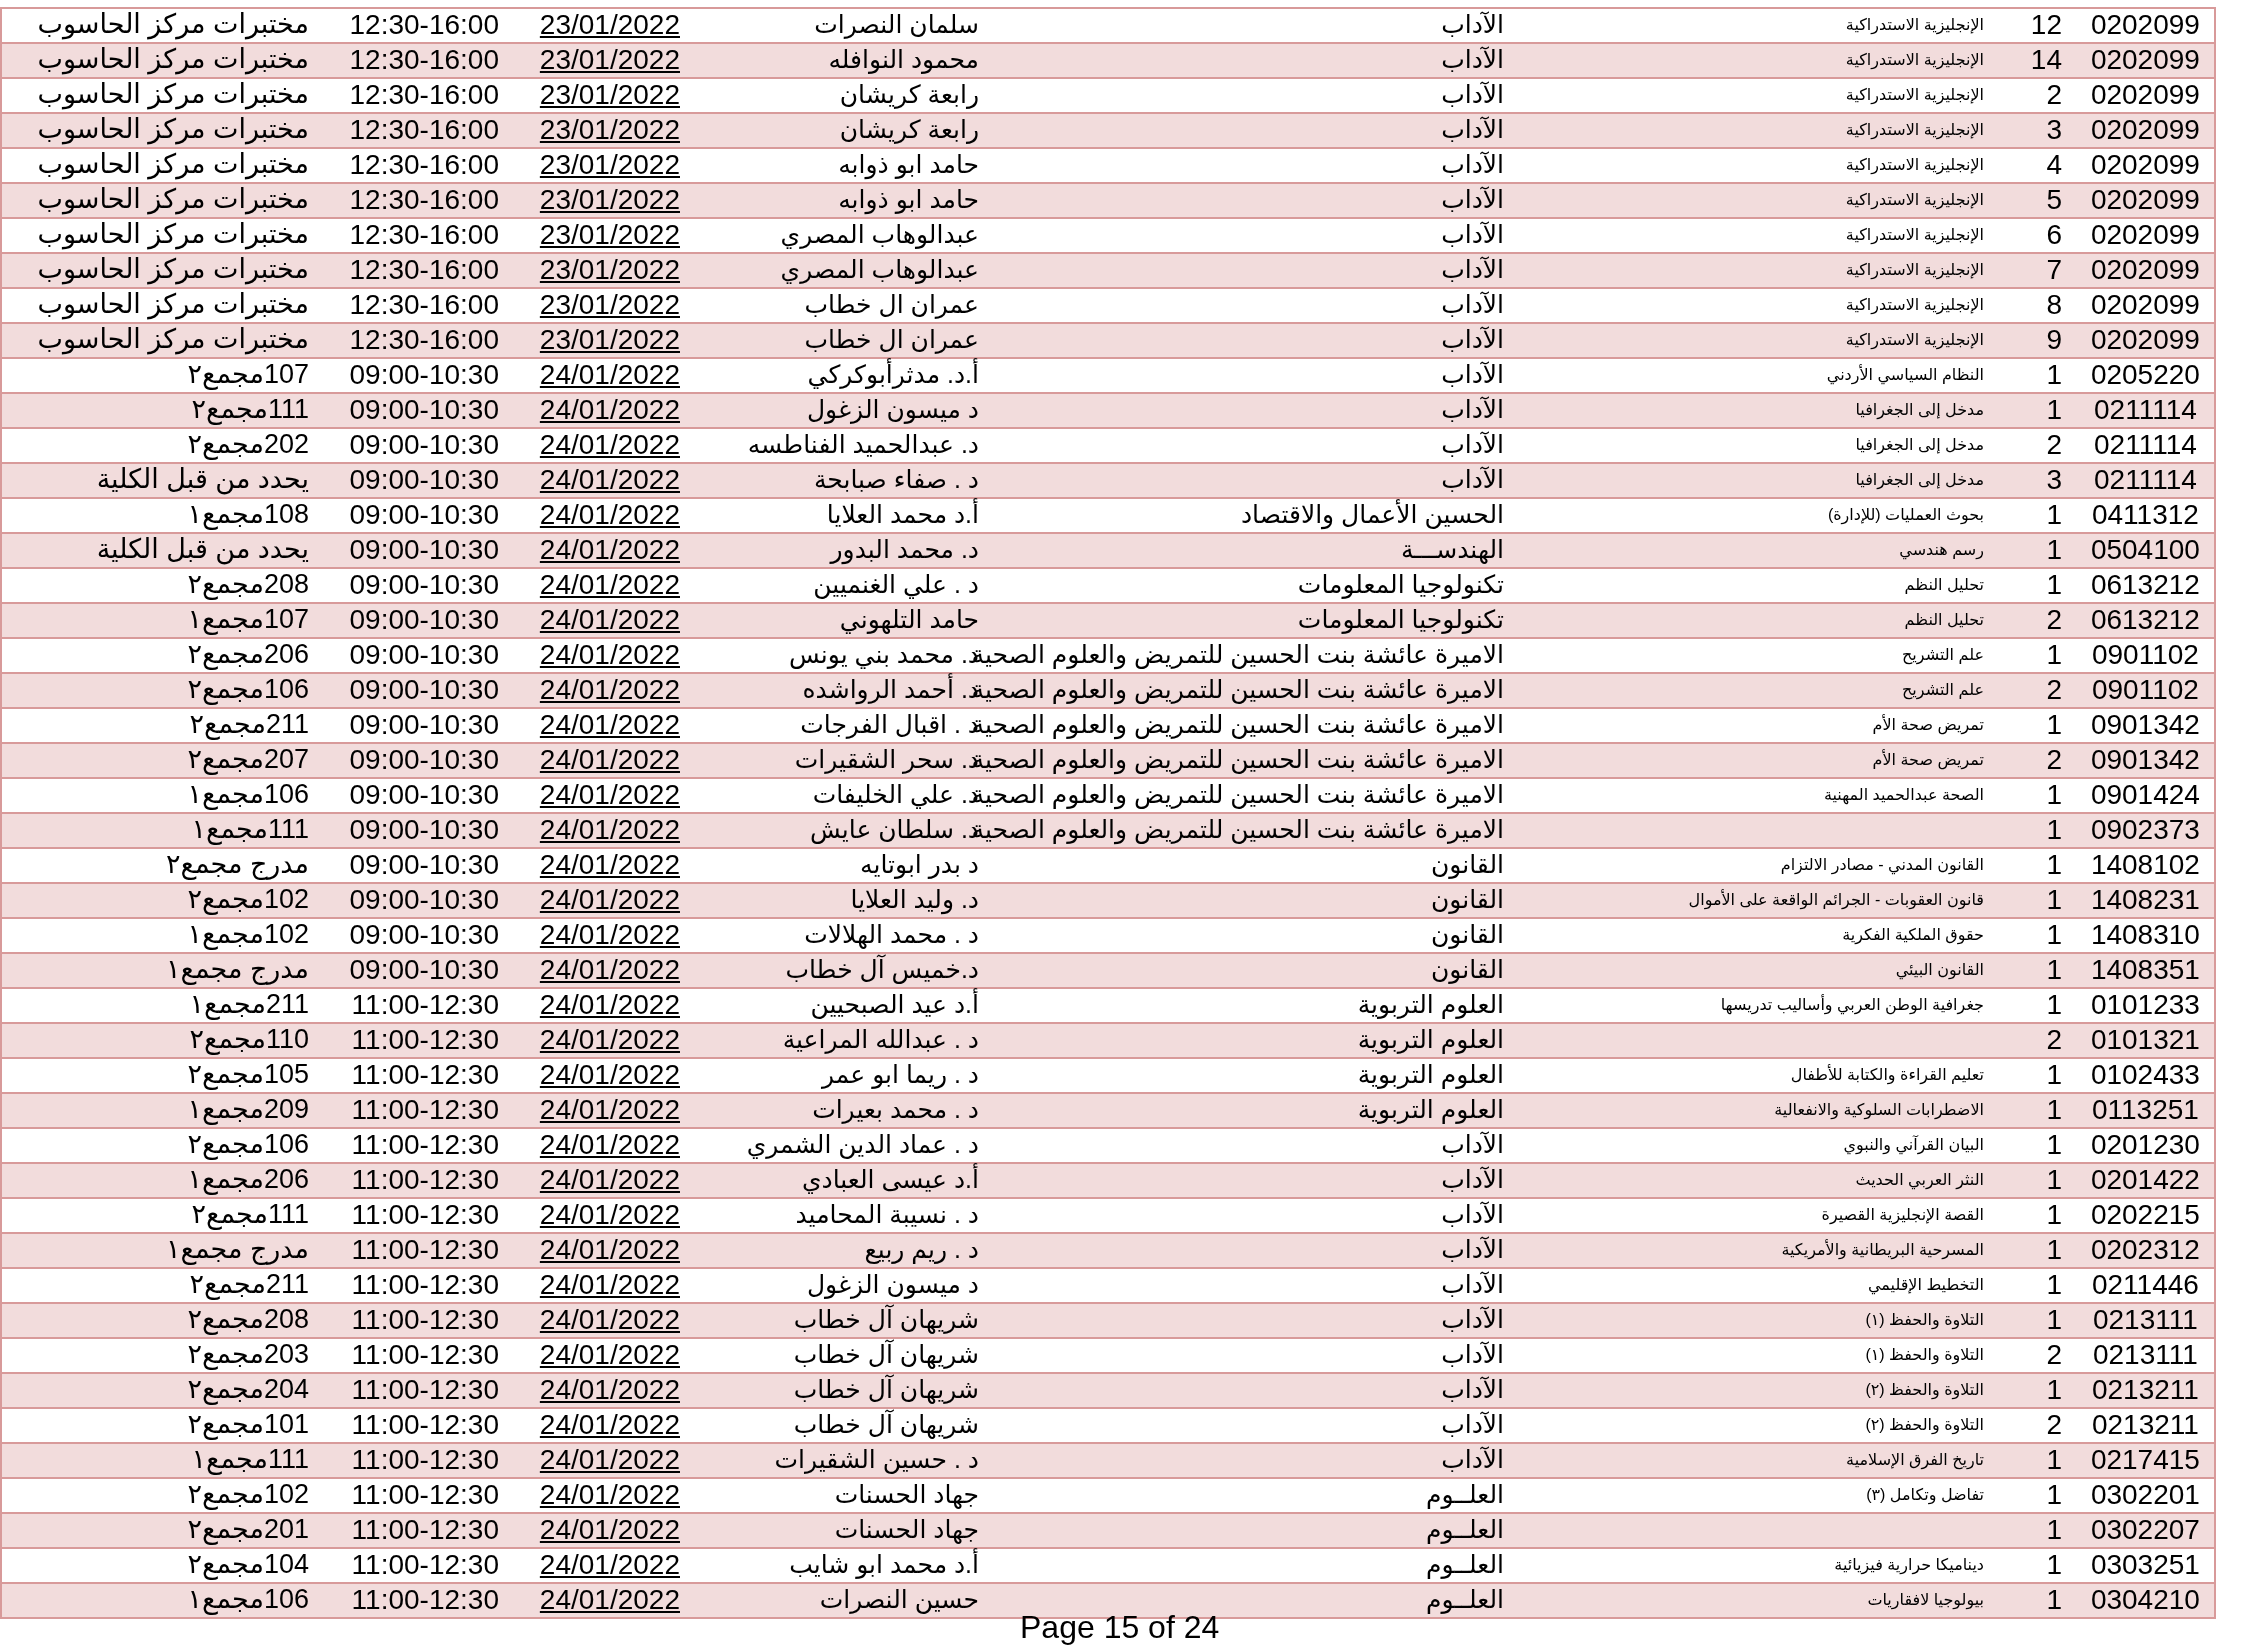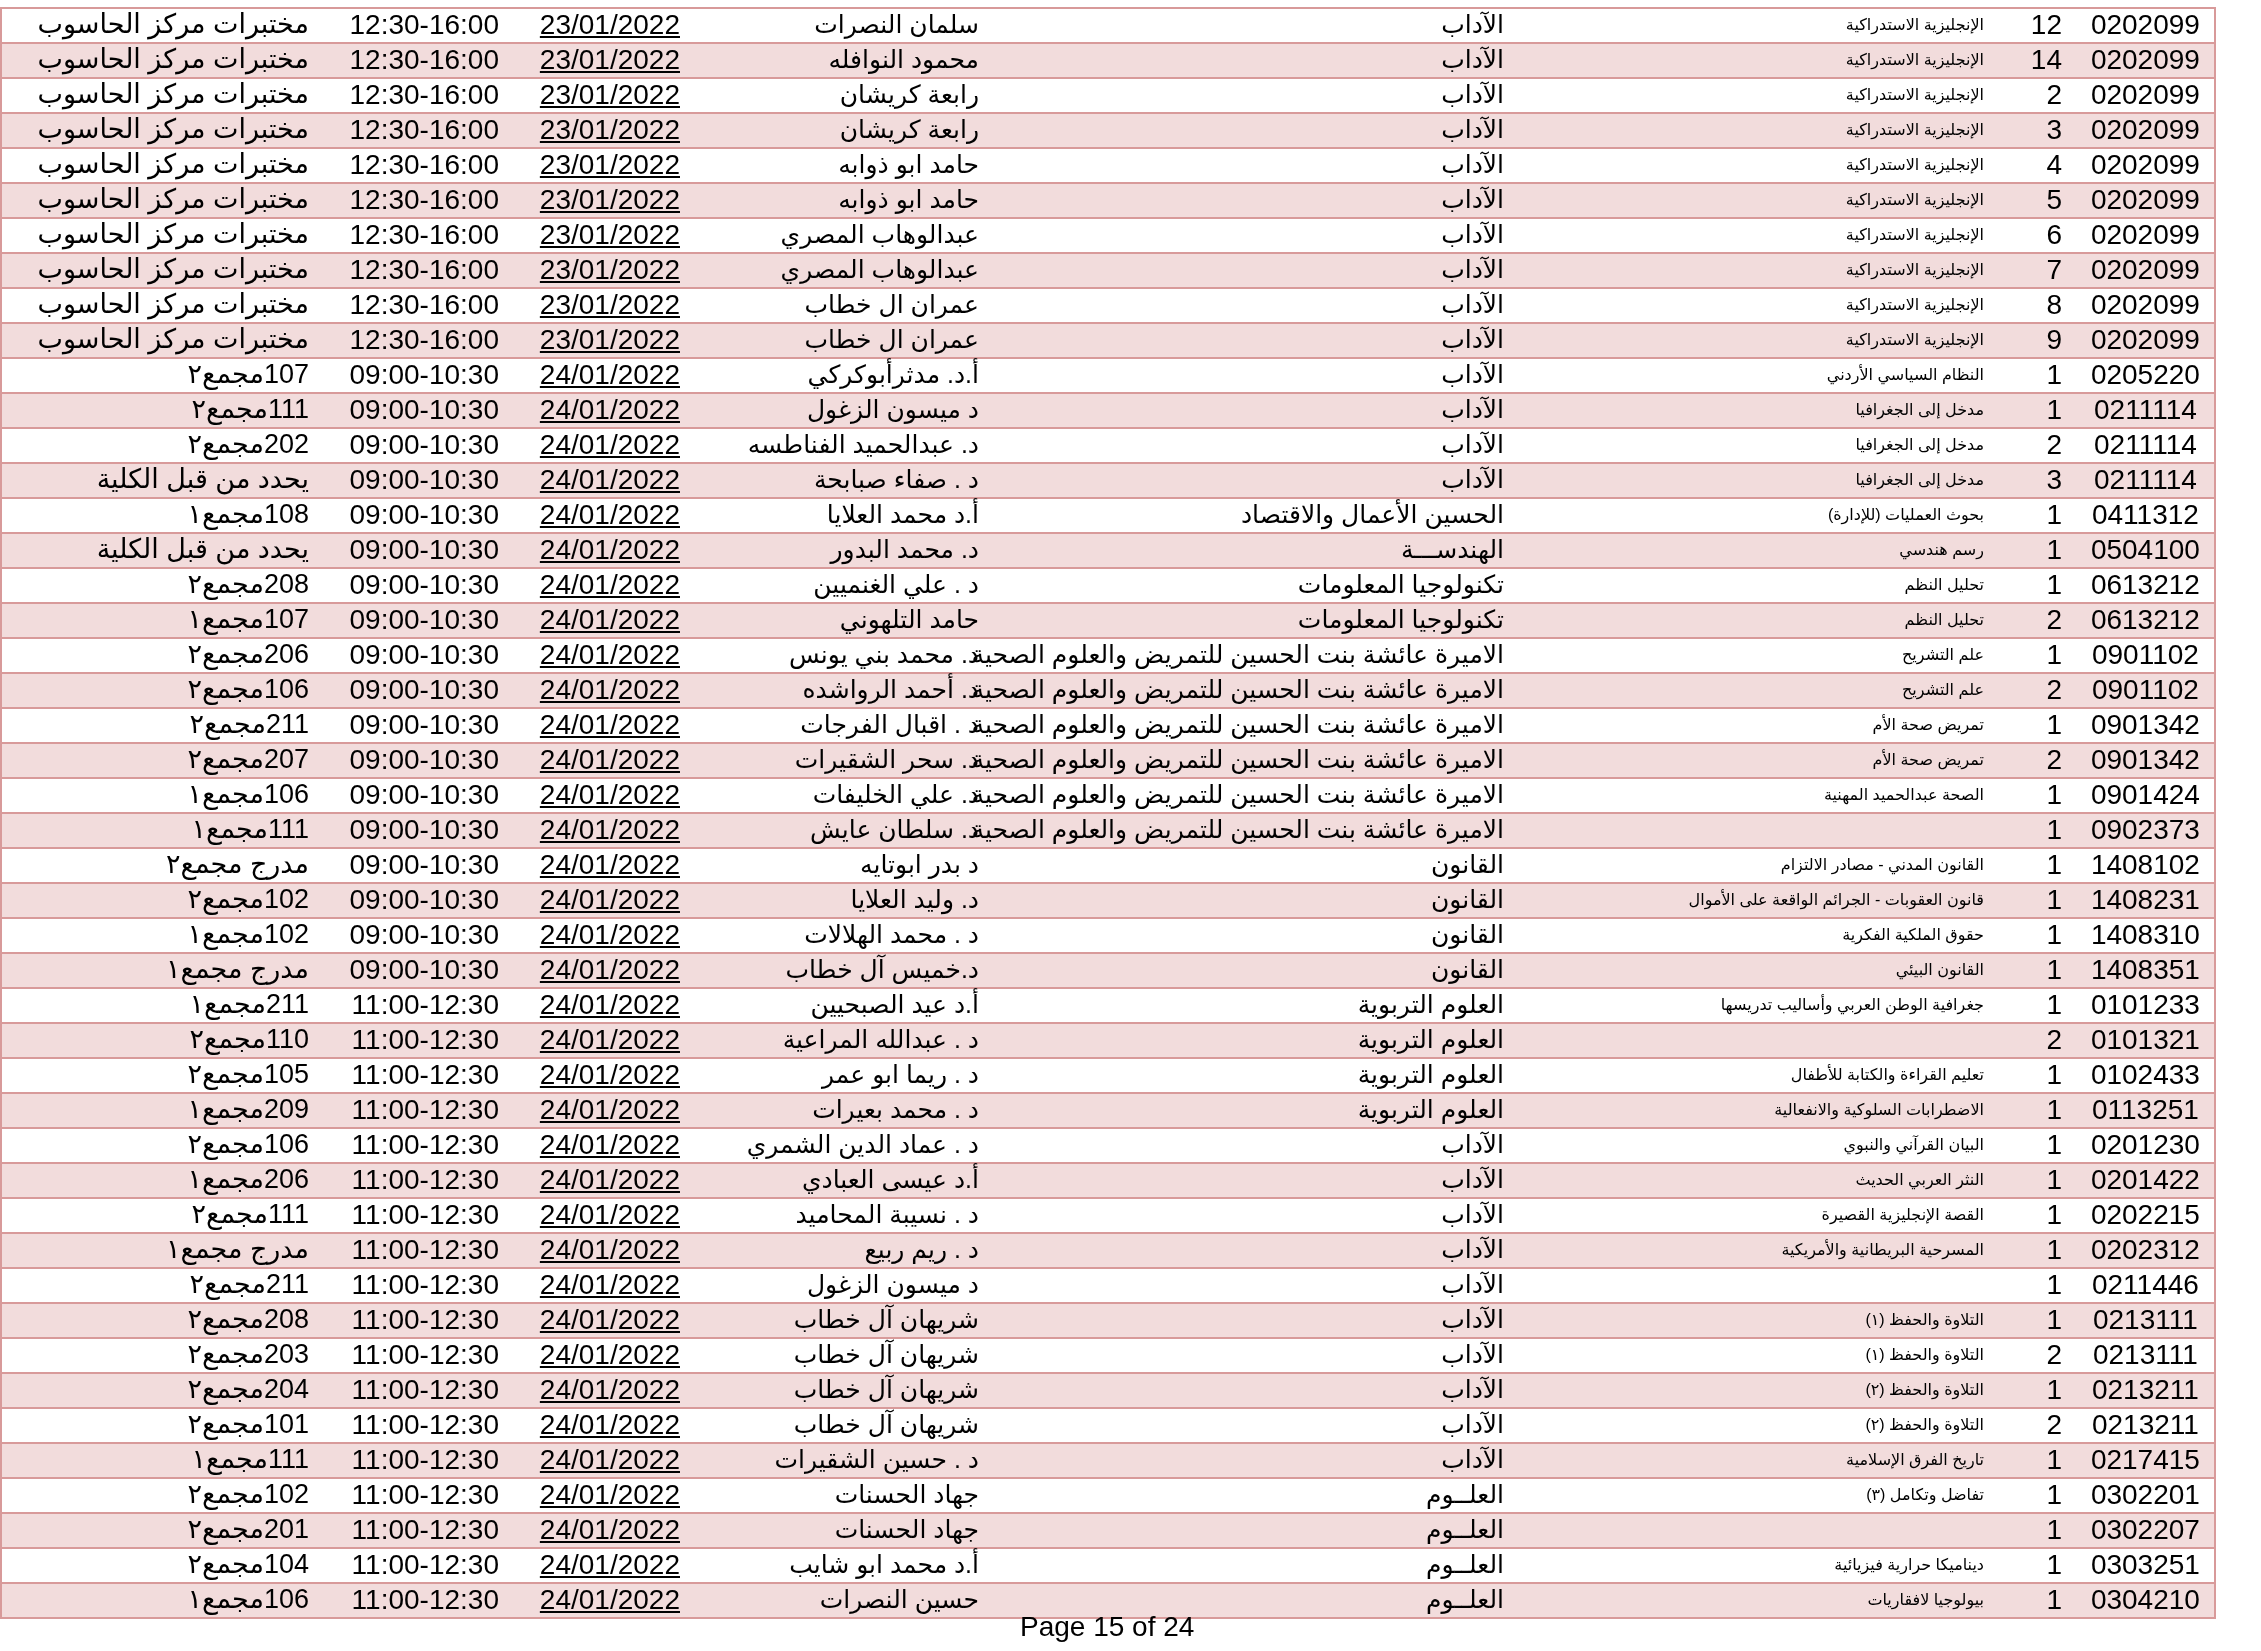--- a/index.html
+++ b/index.html
@@ -26,21 +26,21 @@
     .code { right: 5.6px; width: 126px; text-align: center; }
     .sec { right: 152px; width: 56px; }
     .course { right: 230px; width: 534px; font-size: 16px; }
     .college { right: 710px; width: 520px; font-size: 25px; }
     .instr { right: 1235px; width: 337px; font-size: 25px; }
     .date { right: 1534px; width: 168px; text-decoration: underline; }
     .time { right: 1715px; width: 176px; }
     .room { right: 1905px; width: 302px; font-size: 27px; }
     .footer {
       position: absolute; left: 1020px; top: 1613px; z-index: 5;
-      font-size: 28px; line-height: 28px; white-space: nowrap; text-align: right;
+      font-size: 32px; line-height: 28px; white-space: nowrap; text-align: right;
     }
   </style>
 </head>
 <body>
 
 <div class="tbl">
   <div class="row">
     <span class="c code">0202099</span>
     <span class="c sec">12</span>
     <span class="c course ar">الإنجليزية الاستدراكية</span>
@@ -394,20 +394,21 @@
     <span class="c course ar">المسرحية البريطانية والأمريكية</span>
     <span class="c college ar">الآداب</span>
     <span class="c instr ar">د . ريم ربيع</span>
     <span class="c date ltr">24/01/2022</span>
     <span class="c time ltr">11:00-12:30</span>
     <span class="c room ar">مدرج مجمع١</span>
   </div>
   <div class="row">
     <span class="c code">0211446</span>
     <span class="c sec">1</span>
+    <span class="c course ar">التخطيط الإقليمي</span>
     <span class="c college ar">الآداب</span>
     <span class="c instr ar">د ميسون الزغول</span>
     <span class="c date ltr">24/01/2022</span>
     <span class="c time ltr">11:00-12:30</span>
     <span class="c room ar">211مجمع٢</span>
   </div>
   <div class="row">
     <span class="c code">0213111</span>
     <span class="c sec">1</span>
     <span class="c course ar">التلاوة والحفظ (١)</span>

